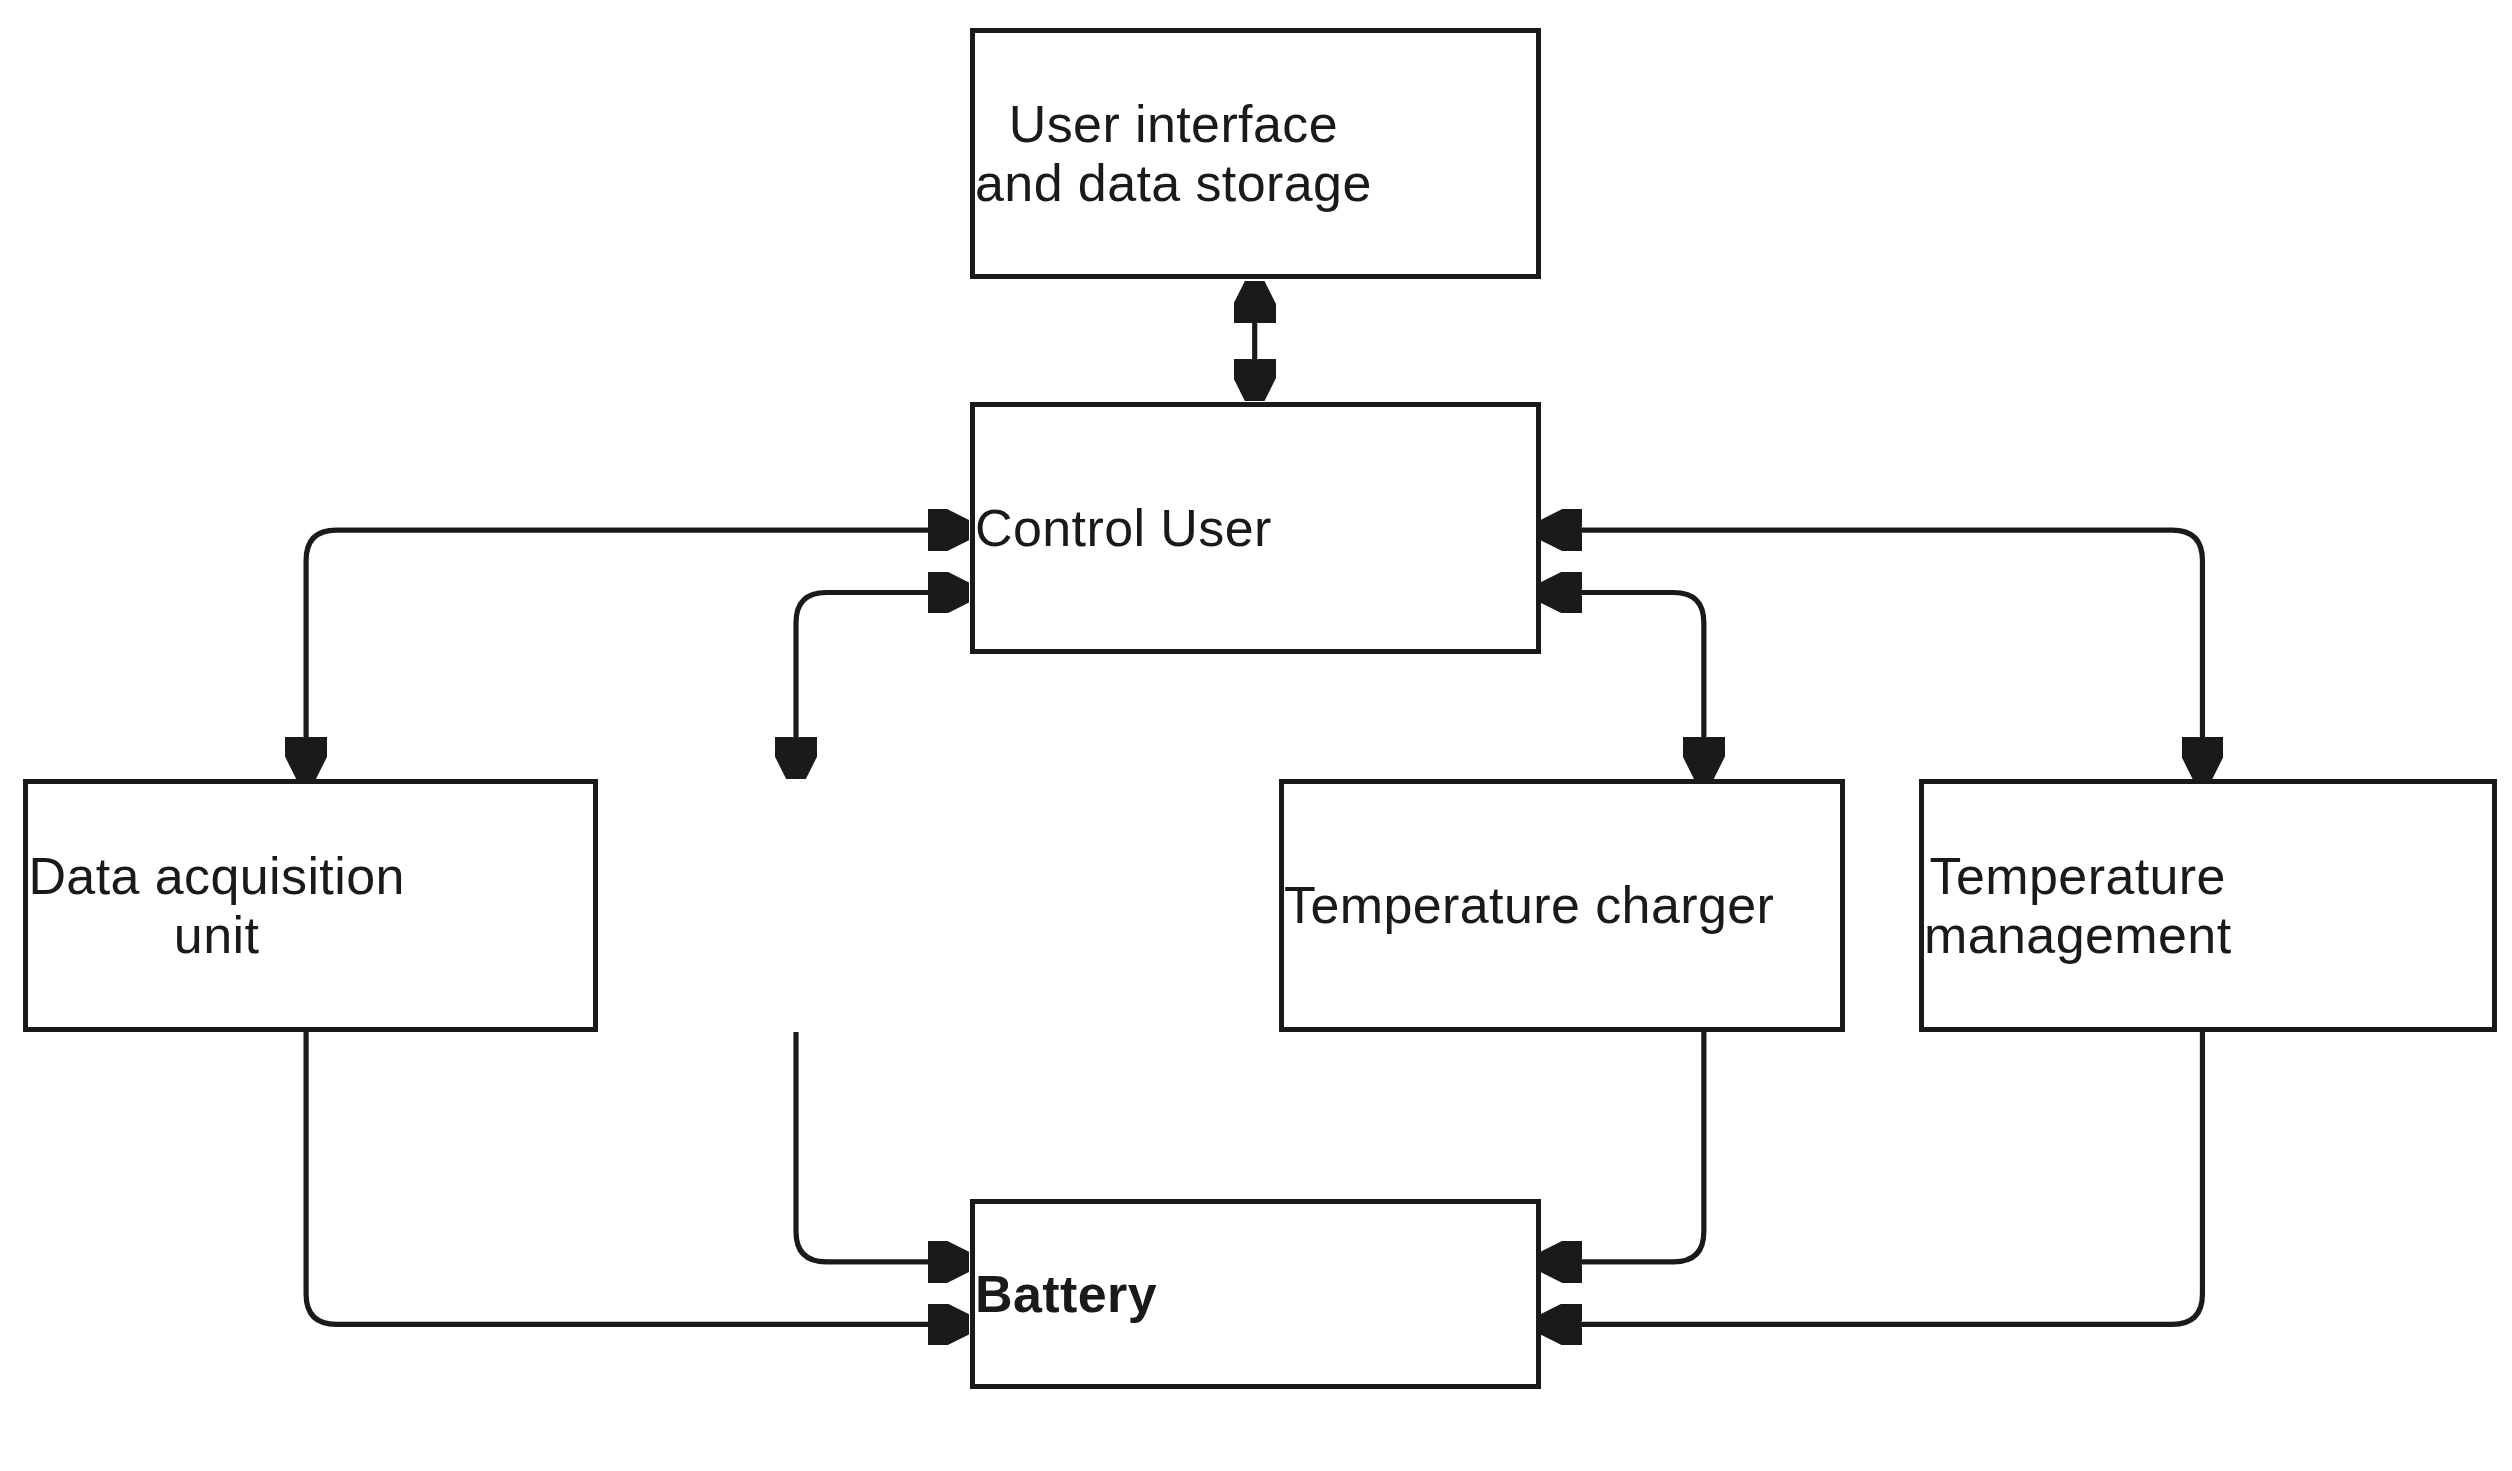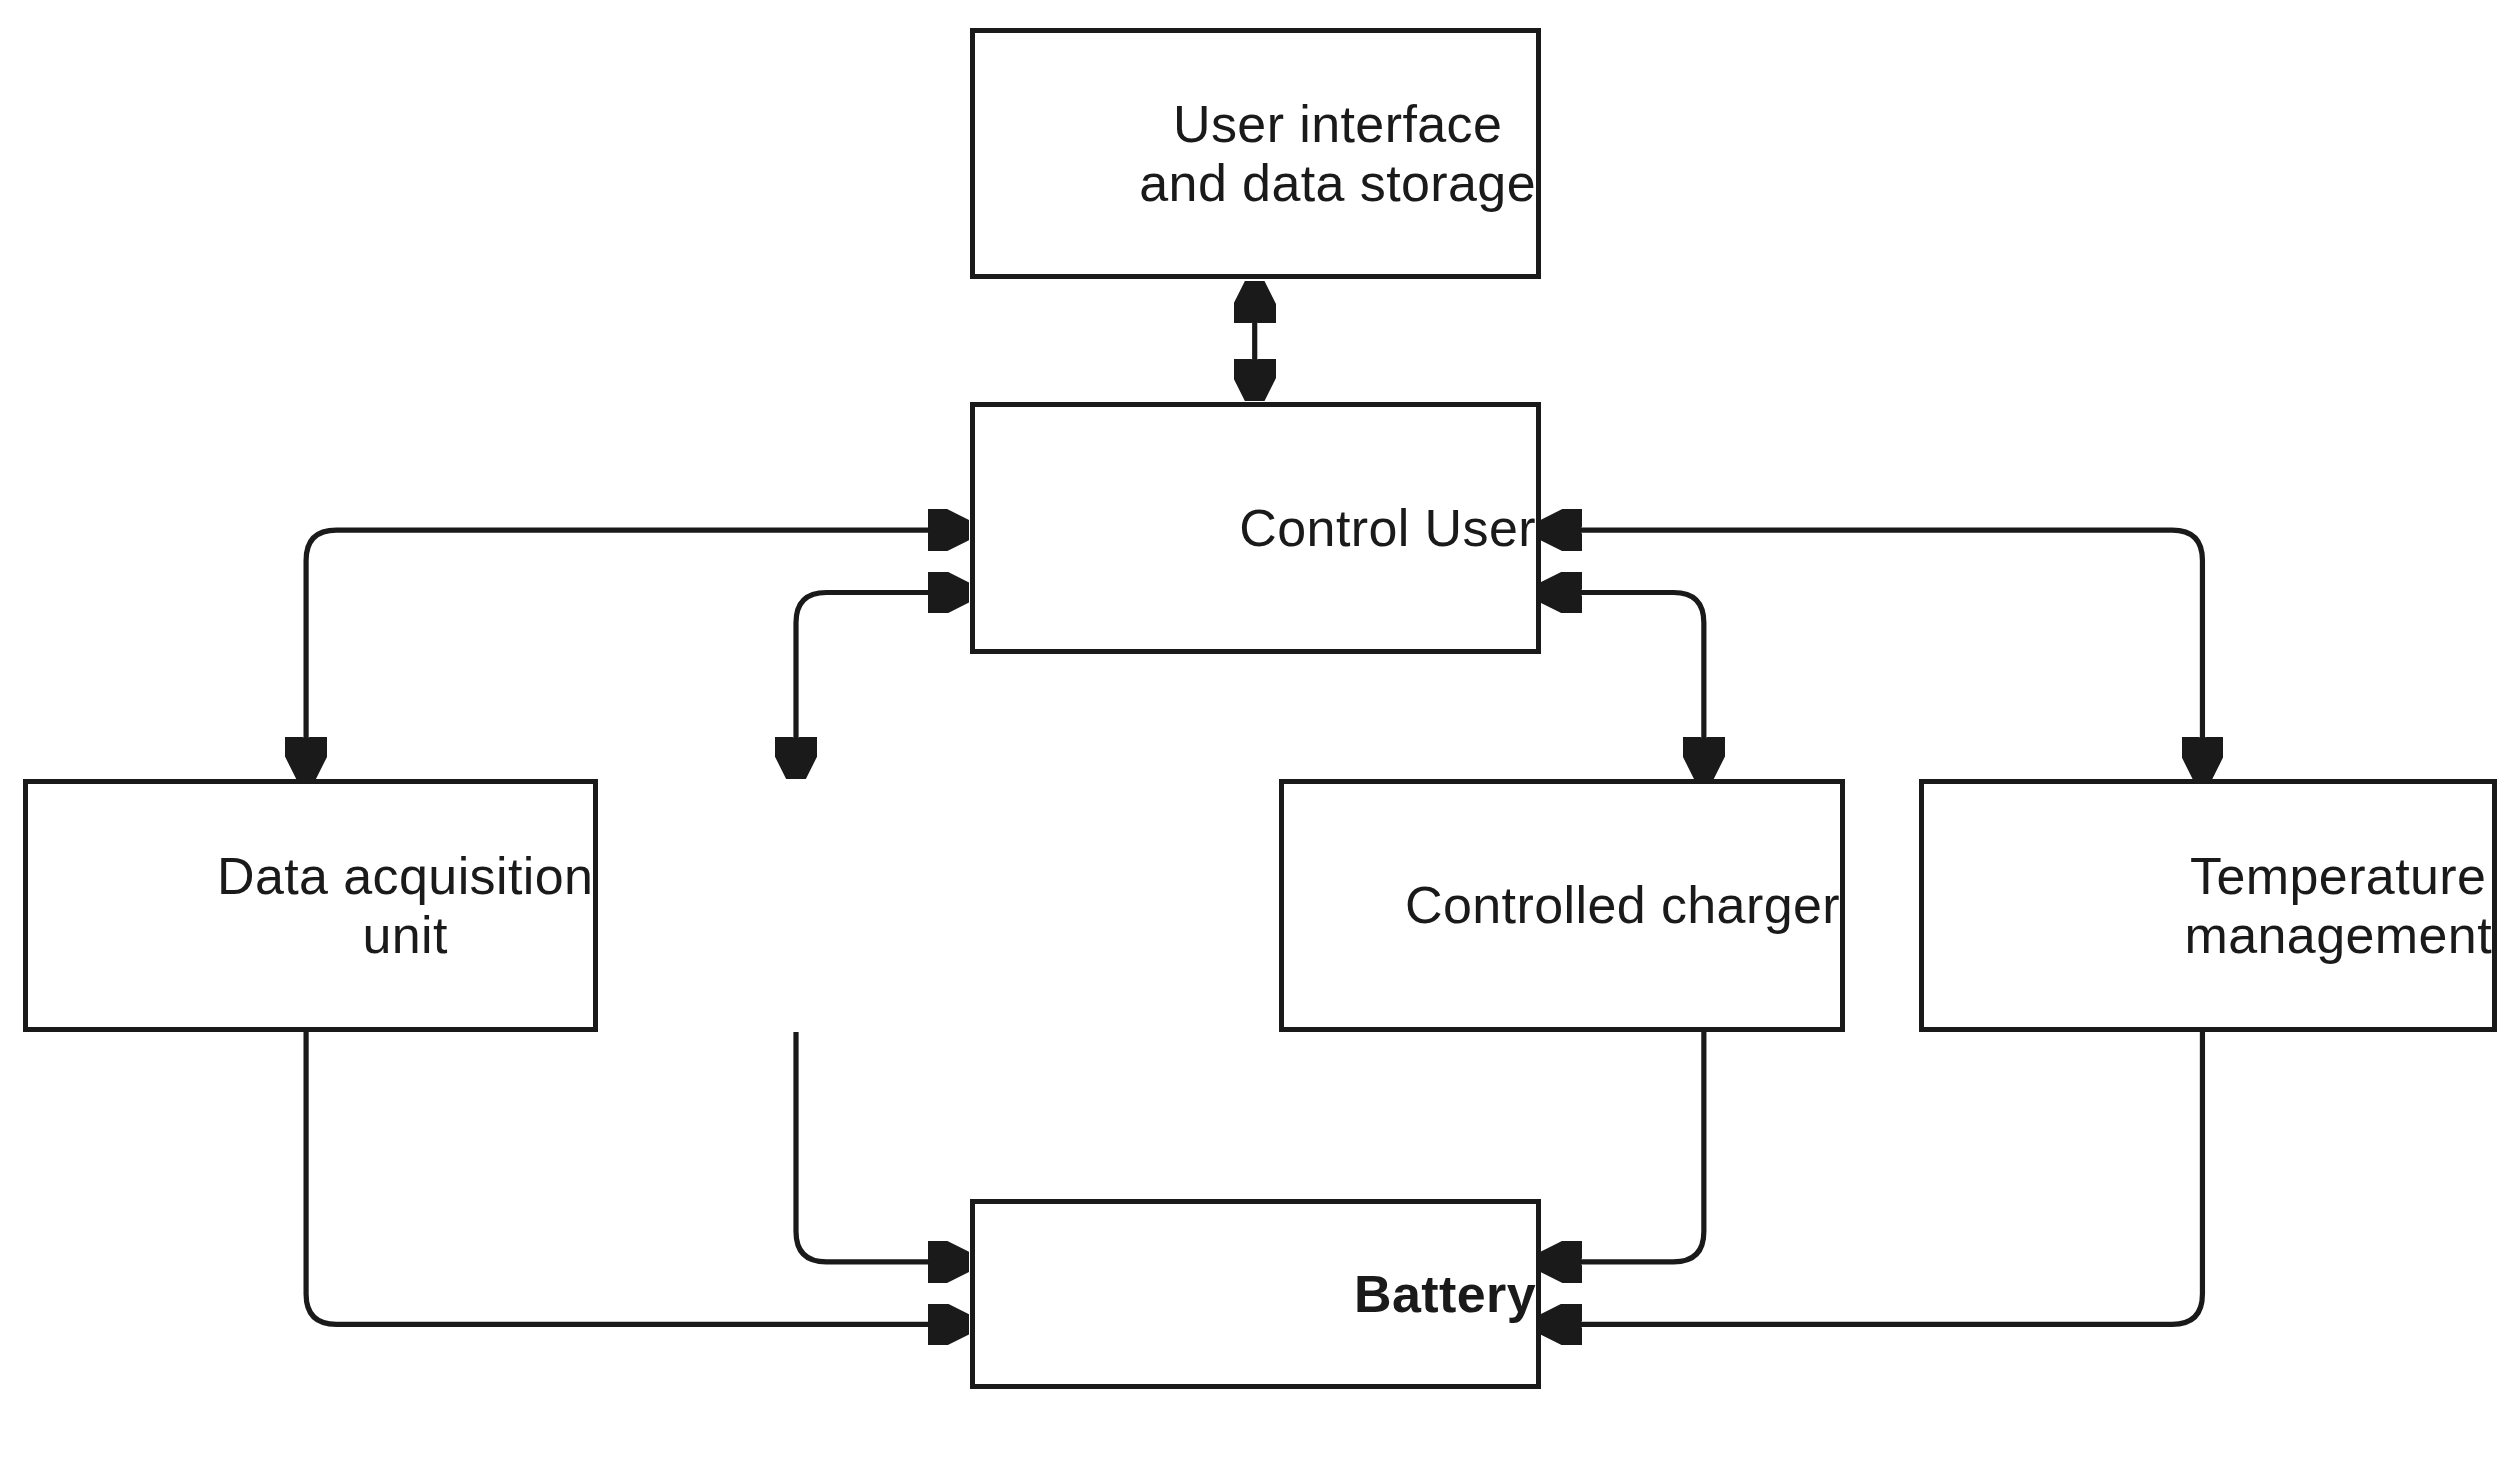--- a/index.html
+++ b/index.html
@@ -26,21 +26,21 @@
     stroke: #1a1a1a;
     stroke-width: 6;
   }
   .node {
     position: absolute;
     box-sizing: border-box;
     background: #ffffff;
     border: 5.2px solid #1a1a1a;
     display: flex;
     align-items: center;
-    justify-content: flex-end;
+    justify-content: flex-start;
   }
   .node .label {
     display: block;
     text-align: center;
     white-space: pre-line;
     font-size: 52px;
     line-height: 1.12;
     color: #1a1a1a;
     letter-spacing: 0.4px;
   }
@@ -95,21 +95,21 @@
     <span class="label">Control User</span>
   </div>
 
   <div class="node node-dau">
     <span class="label">Data acquisition
 unit</span>
   </div>
 
 
   <div class="node node-cc">
-    <span class="label">Controlled charger</span>
+    <span class="label">Temperature charger</span>
   </div>
 
   <div class="node node-tm">
     <span class="label">Temperature
 management</span>
   </div>
 
   <div class="node node-battery">
     <span class="label">Battery</span>
   </div>

